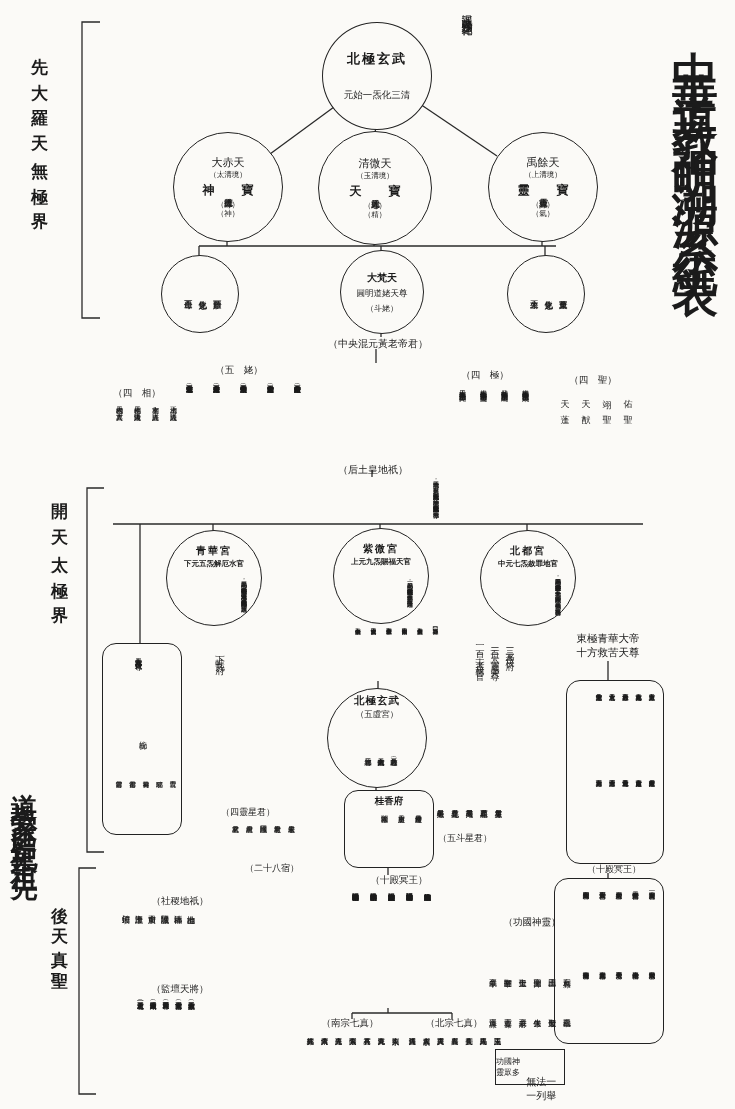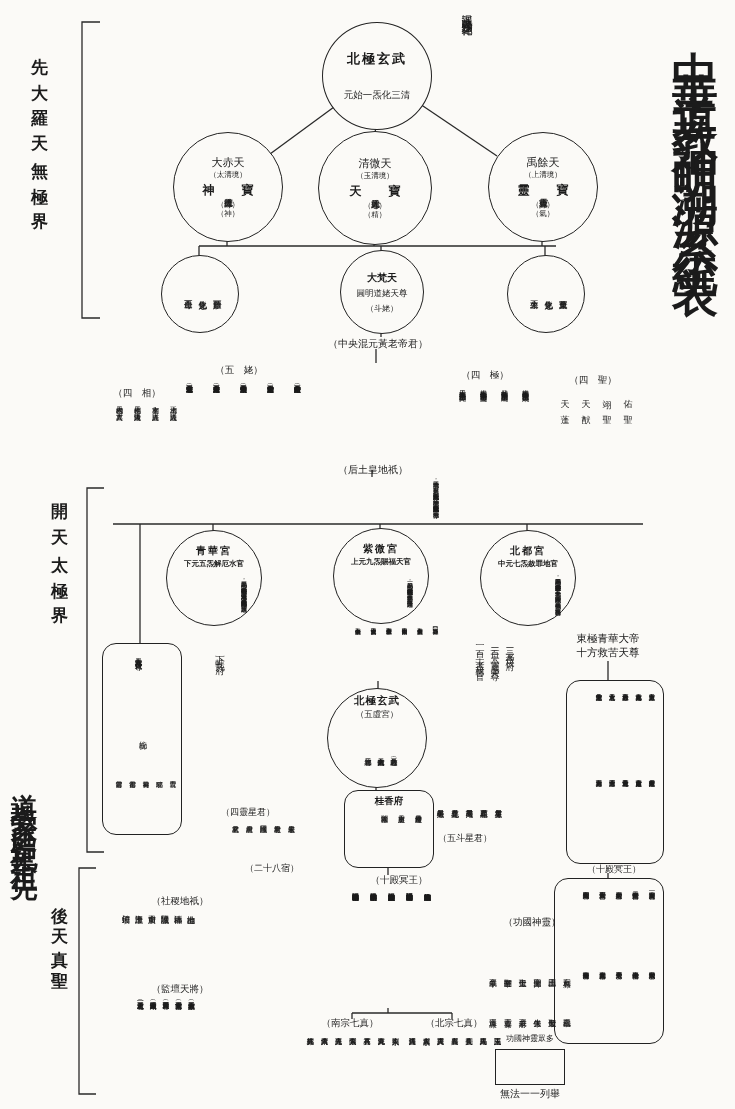--- a/index.html
+++ b/index.html
@@ -339,21 +339,21 @@
   </div>
   <div class="abs cols" style="left:474px;top:1013px;width:96px;height:36px;font-size:7.8px;--g:7px;">
     <div>岳武穆王</div>
     <div>順天聖母</div>
     <div>保生大帝</div>
     <div>五府千歲</div>
     <div>靈安尊王</div>
     <div>廣澤尊王</div>
   </div>
   <div class="abs" style="left:495px;top:1049px;width:68px;height:34px;border:1.4px solid #222;background:#fbfaf7;
-       display:flex;flex-direction:column;align-items:center;justify-content:center;">
+       display:flex;flex-direction:row;align-items:center;">
     <div style="font-size:8px;">功國神靈眾多</div>
     <div style="font-size:10px;margin-top:43px;">無法一一列舉</div>
   </div>
 
   <div class="abs lbl" style="left:128px;top:895px;width:104px;">（社稷地祇）</div>
   <div class="abs cols" style="left:116px;top:909px;width:78px;height:36px;font-size:8px;--g:5px;">
     <div>山神土地</div>
     <div>福德正神</div>
     <div>護國城隍</div>
     <div>東廚司命</div>

